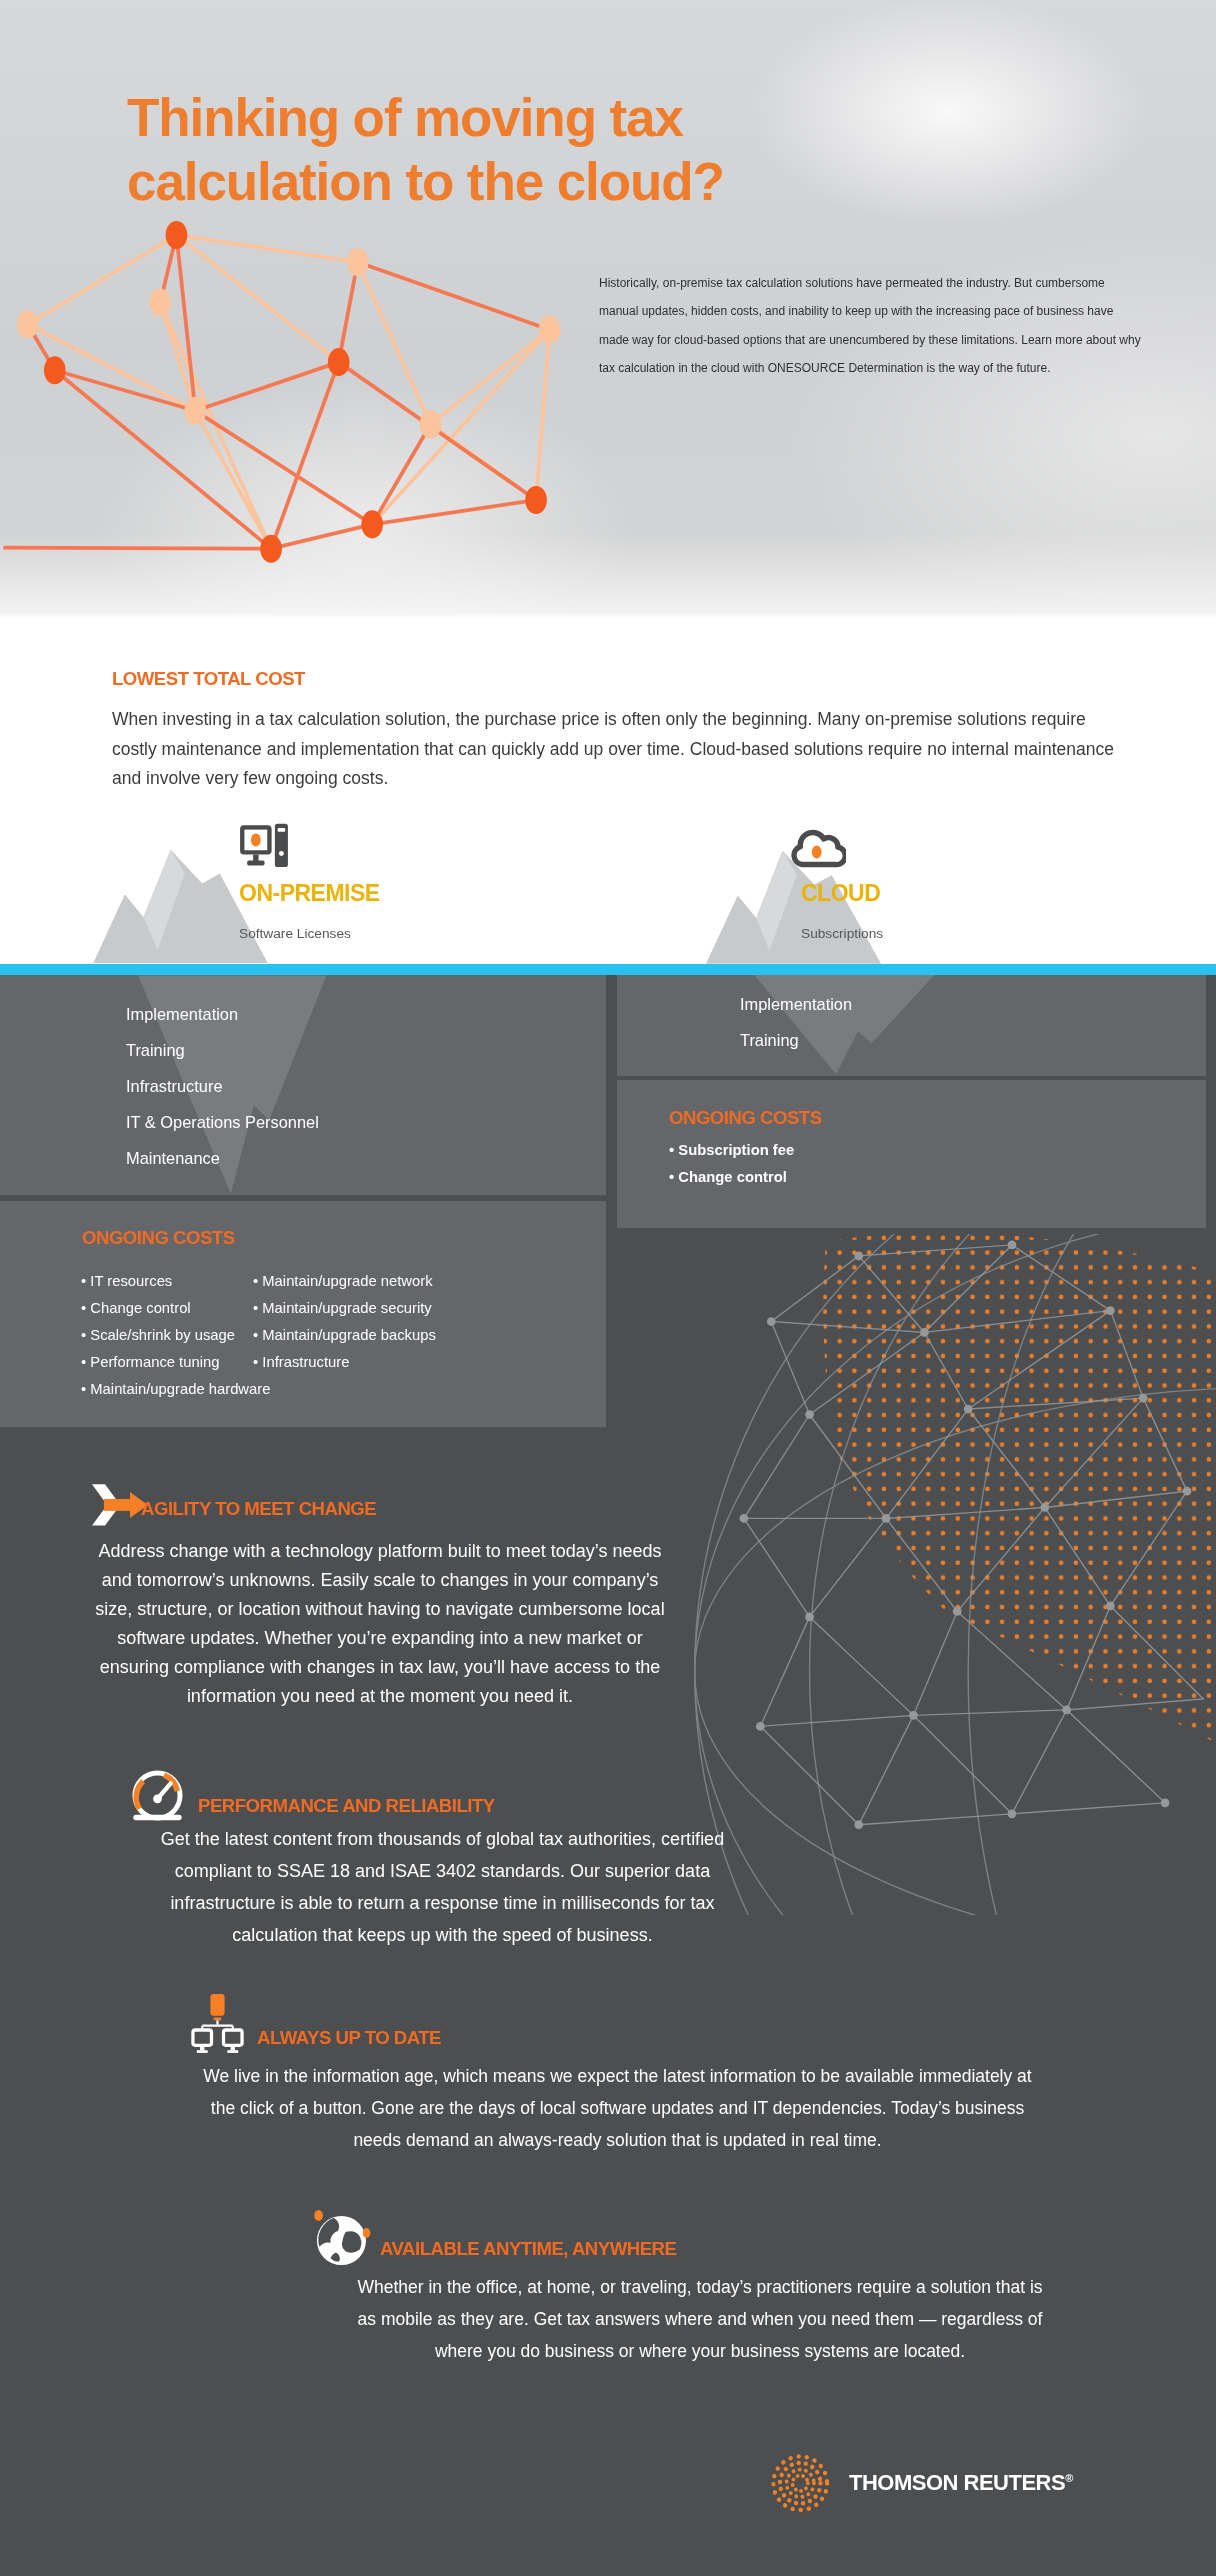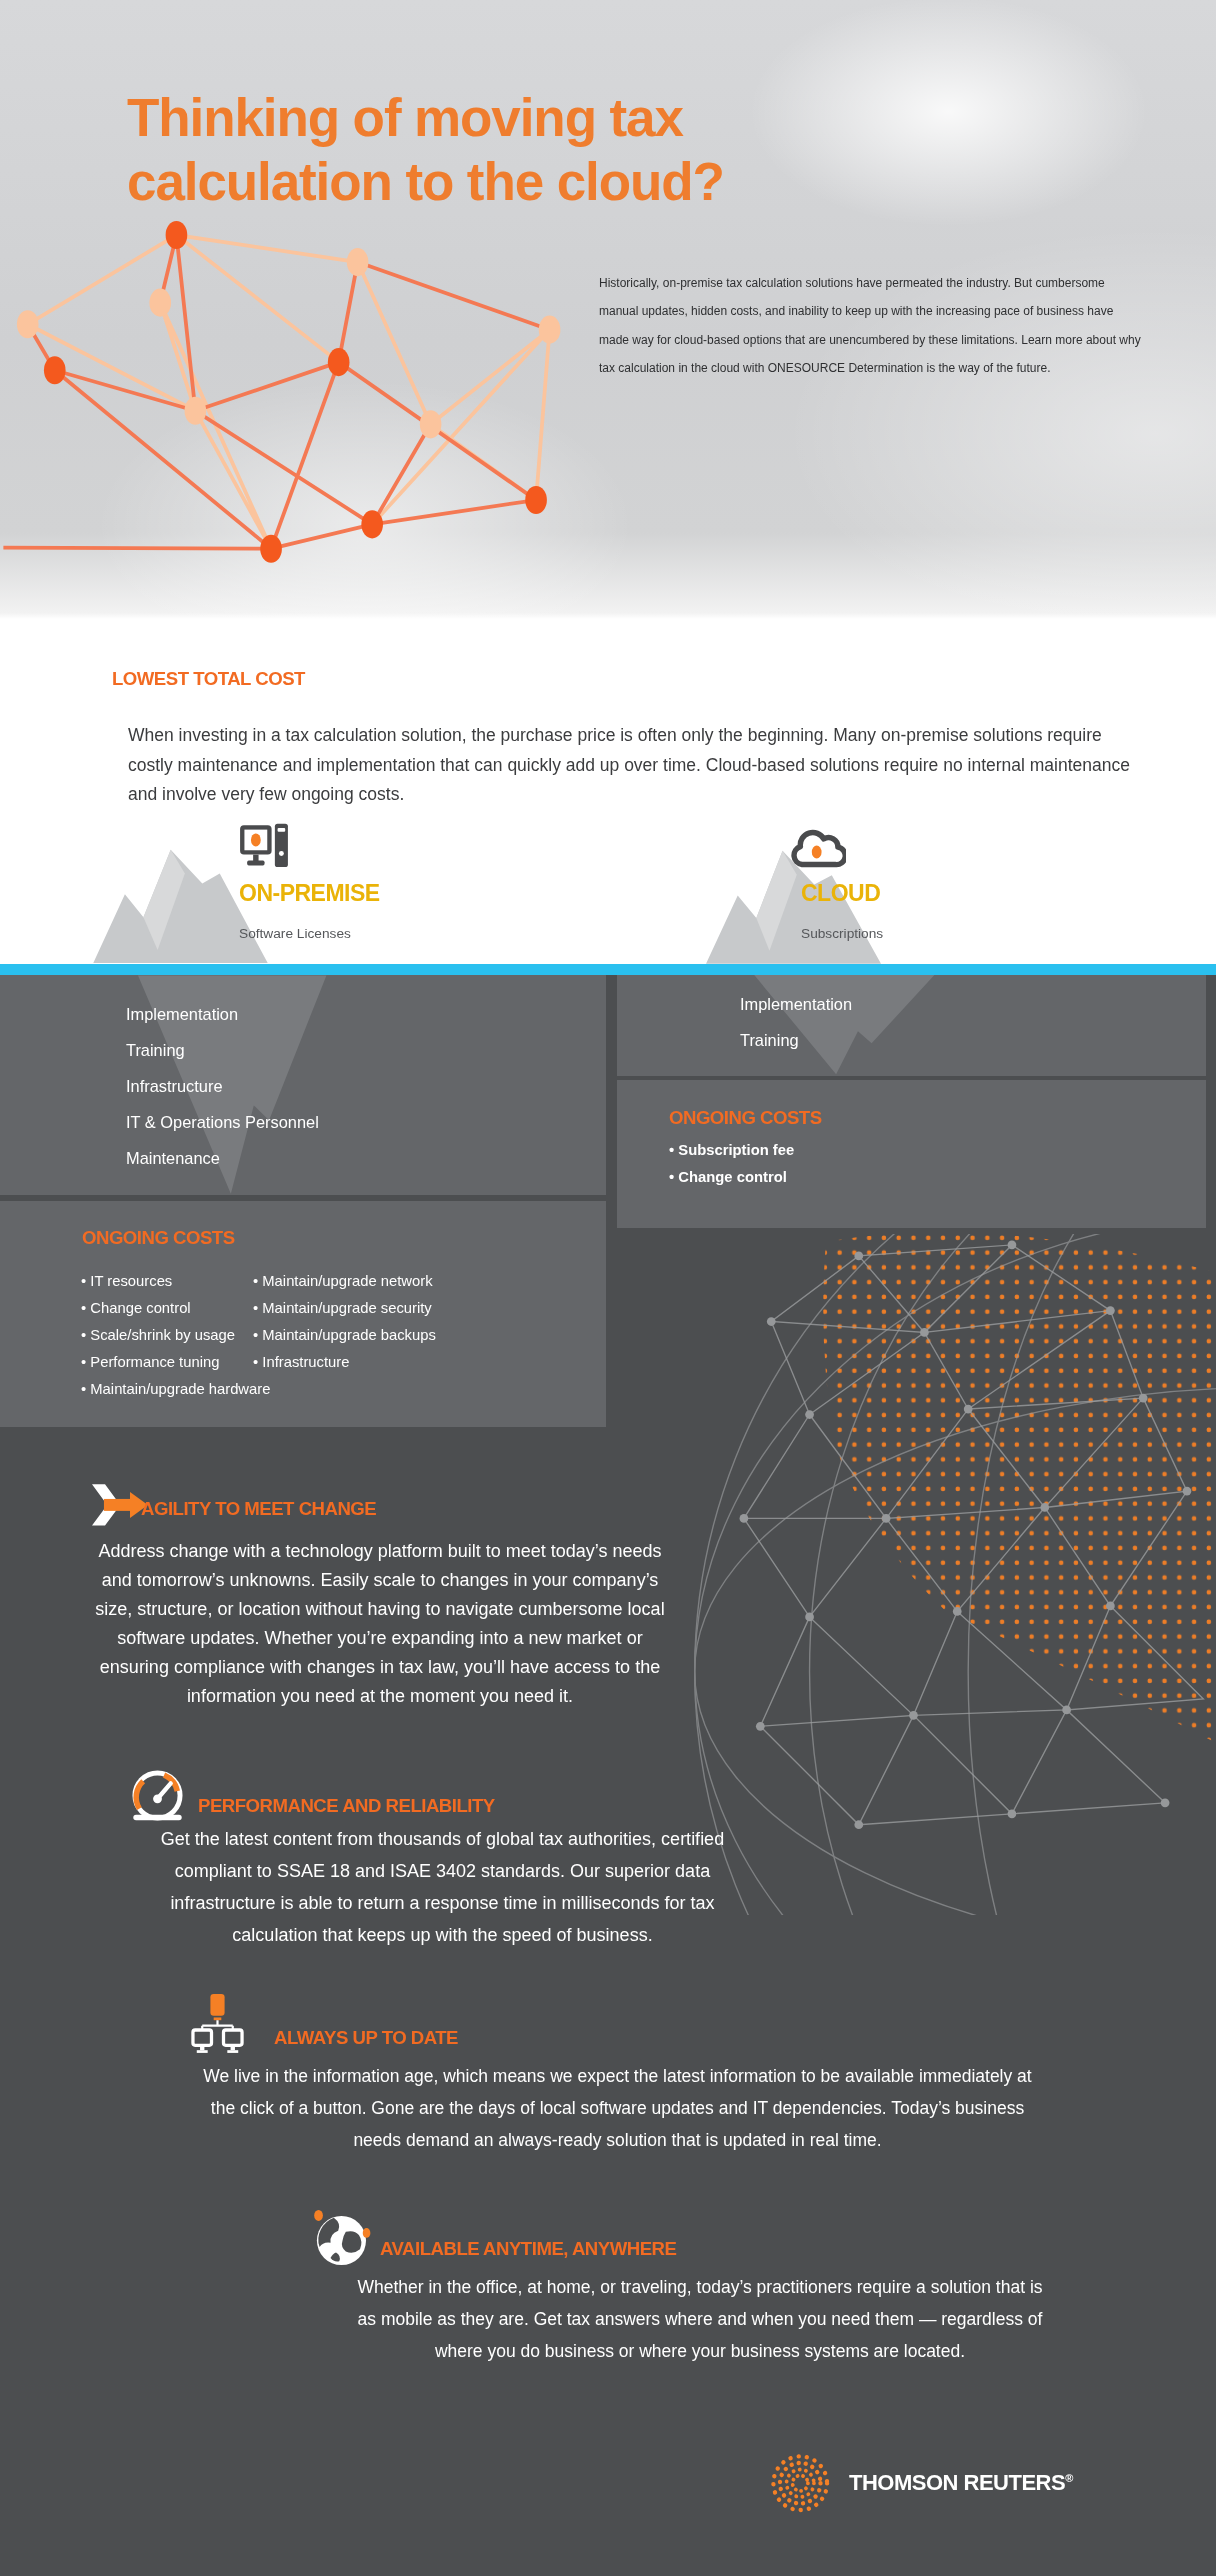--- a/index.html
+++ b/index.html
@@ -16,21 +16,21 @@
       linear-gradient(180deg,#d7d8da 0%,#cfd0d2 55%,#d2d3d4 86%,#f2f2f2 99%,#ffffff 100%);}
   .hero h1{left:127px;top:86px;width:695px;margin:0;
     font-size:53px;line-height:64px;font-weight:bold;letter-spacing:-1.1px;color:#ef7d2e;}
   .intro{left:599px;top:269px;width:542px;margin:0;
     font-size:12px;line-height:28.4px;color:#2f3032;}
 
   
   .white-band{left:0;top:619px;width:1216px;height:345px;background:#ffffff;}
   .ltc-head{left:112px;top:668px;margin:0;font-size:18.6px;font-weight:bold;
     letter-spacing:-0.5px;color:#f26b22;}
-  .ltc-body{left:112px;top:705px;width:1017px;margin:16px;
+  .ltc-body{left:112px;top:705px;width:1017px;margin:0;
     font-size:17.5px;line-height:29.5px;color:#3b3c3e;}
 
   .col-label{margin:0;font-size:23px;font-weight:bold;letter-spacing:-0.5px;color:#eab308;}
   .col-sub{margin:0;font-size:13.7px;color:#55575a;}
 
   
   .waterline{left:0;top:964px;width:1216px;height:11px;background:#2ac0ef;}
 
   
   .gbox{background:#646669;overflow:hidden;}
@@ -239,21 +239,21 @@
       <path d="M50,48 V58 M22,58 H78 M22,58 V66 M78,58 V66" stroke="#ffffff" stroke-width="4" fill="none"></path>
       <g fill="none" stroke="#ffffff" stroke-width="6">
         <rect x="5" y="66" width="34" height="28" rx="4"></rect>
         <rect x="61" y="66" width="34" height="28" rx="4"></rect>
       </g>
       <rect x="18" y="96" width="8" height="7" fill="#ffffff"></rect>
       <rect x="74" y="96" width="8" height="7" fill="#ffffff"></rect>
       <rect x="12" y="103" width="20" height="5" fill="#ffffff"></rect>
       <rect x="68" y="103" width="20" height="5" fill="#ffffff"></rect>
     </svg>
-    <h4 class="abs f-head" style="left:274px;top:2027px;">ALWAYS UP TO DATE</h4>
+    <h4 class="abs f-head" style="left:257px;top:2027px;">ALWAYS UP TO DATE</h4>
     <p class="abs f-body" style="left:194px;top:2060px;width:831px;font-size:17.5px;line-height:32px;margin-left:8px;">We live in the information age, which means we expect the latest information to be available immediately at the click of a button. Gone are the days of local software updates and IT dependencies. Today’s business needs demand an always-ready solution that is updated in real time.</p>
   </section>
 
   <section>
     <svg class="abs" style="left:312px;top:2210px;" width="60" height="60" viewBox="0 0 110 110">
       <circle cx="54" cy="56" r="45" fill="#ffffff"></circle>
       <path d="M40,14 q14,10 8,24 q-16,6 -14,22 q-14,-2 -20,8 q-6,-16 2,-32 q8,-16 24,-22z" fill="#4c4e50"></path>
       <path d="M62,40 q16,-4 24,6 q8,12 2,26 q-12,10 -26,4 q-10,-8 -6,-20 q2,-10 6,-16z" fill="#4c4e50"></path>
       <path d="M44,78 q10,6 6,16 q-10,2 -16,-6 q4,-8 10,-10z" fill="#4c4e50"></path>
       <ellipse cx="12" cy="10" rx="8" ry="10" fill="#f58025"></ellipse>

